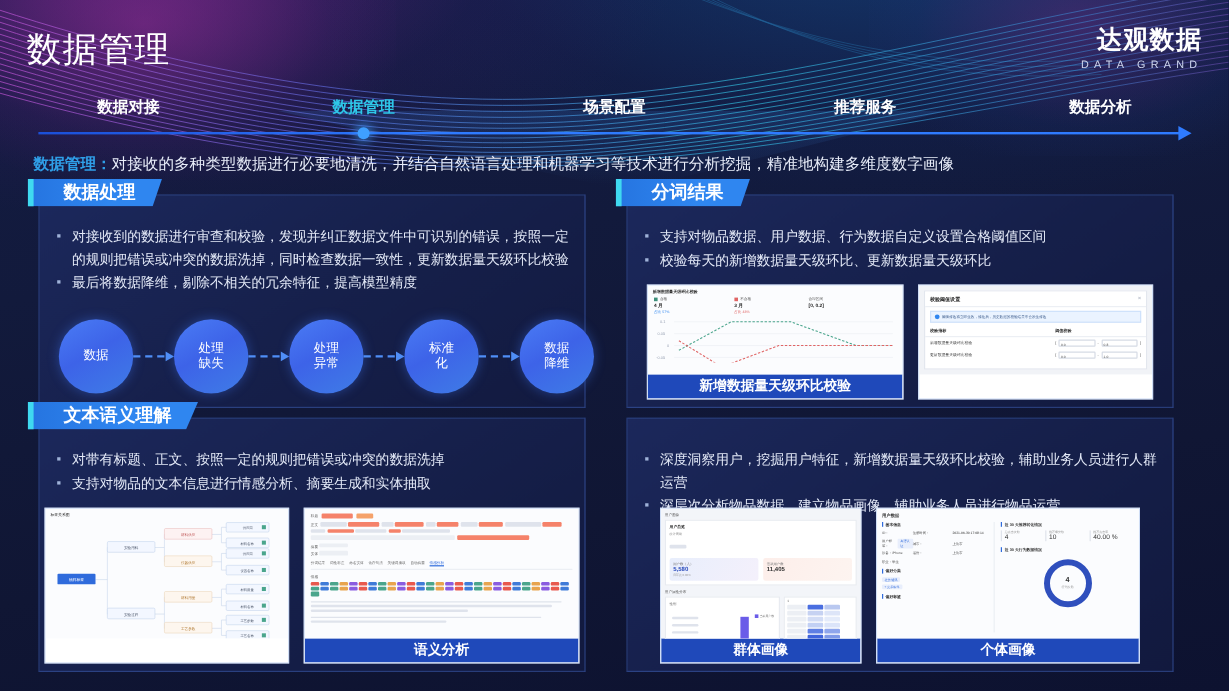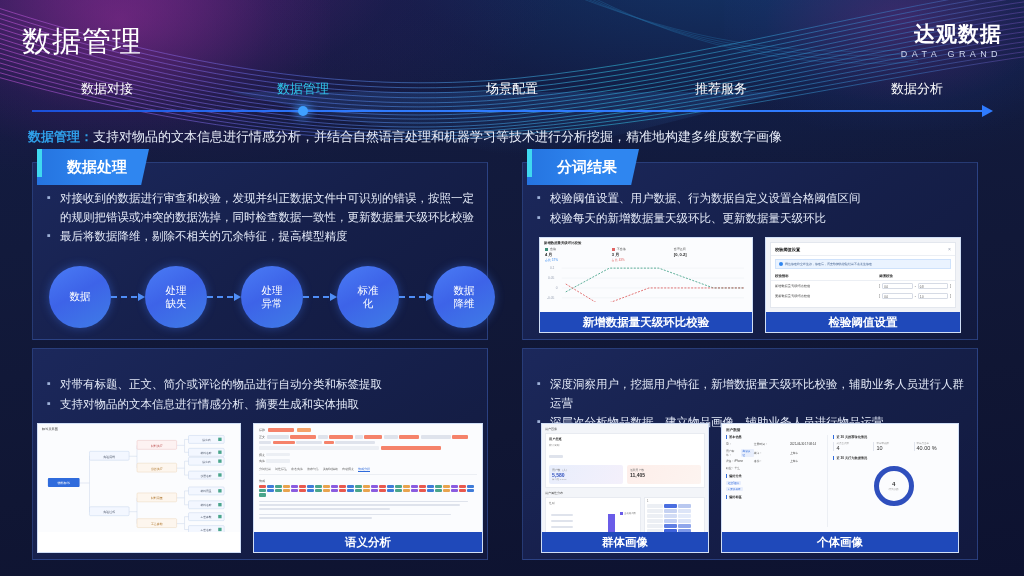--- a/index.html
+++ b/index.html
@@ -41,21 +41,21 @@
     position: absolute; left: 22px; top: 22px;
     font-size: 29px; font-weight: 400; color: #ffffff; letter-spacing: 1px;
   }
   .logo { position: absolute; right: 22px; top: 22px; text-align: right; }
   .logo-cn { font-size: 21px; font-weight: 700; color: #ffffff; letter-spacing: 1px; line-height: 1.12; }
   .logo-en { font-size: 9px; color: #cfd8ef; letter-spacing: 4.4px; margin-top: 3px; }
   
   .nav { position: absolute; left: 0; top: 80px; width: 1024px; height: 40px; }
   .nav-item {
     position: absolute; top: 0; transform: translateX(-50%);
-    font-size: 13px; font-weight: 400; color: #ffffff; white-space: nowrap;
+    font-size: 13px; font-weight: 700; color: #ffffff; white-space: nowrap;
   }
   .nav-item.active { color: #2ec7e8; }
   .nav-line {
     position: absolute; left: 32px; top: 30px; width: 952px; height: 2px;
     background: linear-gradient(to right, #1b4fd8 0%, #2f7bff 35%, #2f7bff 70%, #2f7bff 100%);
   }
   .nav-arrow {
     position: absolute; left: 982px; top: 25px;
     width: 0; height: 0;
     border-left: 11px solid #2f7bff;
@@ -74,26 +74,25 @@
   .panel {
     position: absolute;
     background: linear-gradient(145deg, rgba(29,42,96,0.88) 0%, rgba(22,32,76,0.88) 55%, rgba(18,26,64,0.88) 100%);
     border: 1px solid rgba(70,110,200,0.38);
   }
   .p-tl { left: 32px;  top: 162px; width: 456px; height: 178px; }
   .p-tr { left: 522px; top: 162px; width: 456px; height: 178px; }
   .p-bl { left: 32px;  top: 348px; width: 456px; height: 212px; }
   .p-br { left: 522px; top: 348px; width: 456px; height: 212px; }
   .sec-head {
-    position: absolute; left: -10px; top: -14px; height: 36px;
+    position: absolute; left: -10px; top: -14px; height: 23px;
     display: flex; align-items: center;
     padding: 0 22px 0 12px;
     background: linear-gradient(to right, #2574e0 0%, #2f86f0 60%, #2f86f0 100%);
     clip-path: polygon(0 0, 100% 0, 93% 100%, 0% 100%);
-    margin-left: 14px;
   }
   .sec-head .bar {
     position: absolute; left: 0; top: 0; width: 5px; height: 28px; background: #3fd9f0;
   }
   .sec-head .txt { font-size: 15px; font-weight: 700; color: #ffffff; margin-left: 18px; white-space: nowrap; }
   .bullets { position: absolute; left: 14px; top: 26px; right: 12px; }
   .bullet { display: flex; font-size: 11.5px; color: #e4eaf8; line-height: 1.62; margin-bottom: 1px; }
   .bullet .dot { flex: 0 0 13px; color: #9fb2d8; font-size: 11px; }
   .bullet .txt { flex: 1; }
   
@@ -198,21 +197,21 @@
     <div class="nav-item active" style="left:303px">数据管理</div>
     <div class="nav-item" style="left:512px">场景配置</div>
     <div class="nav-item" style="left:721px">推荐服务</div>
     <div class="nav-item" style="left:917px">数据分析</div>
     <div class="nav-line"></div>
     <div class="nav-arrow"></div>
     <div class="nav-dot" style="left:303px"></div>
   </div>
 
   <div class="subtitle">
-    <span class="lead">数据管理：</span><span>支持对物品的文本信息进行情感分析，并结合自然语言处理和机器学习等技术进行分析挖掘，精准地构建多维度数字画像</span>
+    <span class="lead">数据管理：</span><span>对接收的多种类型数据进行必要地清洗，并结合自然语言处理和机器学习等技术进行分析挖掘，精准地构建多维度数字画像</span>
   </div>
 
   <div class="panel p-tl">
     <div class="sec-head">
       <span class="bar"></span>
       <span class="txt">数据处理</span>
     </div>
     <div class="bullets">
       <div class="bullet">
         <span class="dot">▪</span>
@@ -259,21 +258,21 @@
   </div>
 
   <div class="panel p-tr">
     <div class="sec-head">
       <span class="bar"></span>
       <span class="txt">分词结果</span>
     </div>
     <div class="bullets">
       <div class="bullet">
         <span class="dot">▪</span>
-        <span class="txt">校验阈值设置、用户数据、行为数据自定义设置合格阈值区间</span>
+        <span class="txt">支持对物品数据、用户数据、行为数据自定义设置合格阈值区间</span>
       </div>
       <div class="bullet">
         <span class="dot">▪</span>
         <span class="txt">校验每天的新增数据量天级环比、更新数据量天级环比</span>
       </div>
     </div>
 
     <div class="thumbs">
 
       <div class="thumb" style="width:214px">
@@ -353,30 +352,33 @@
               <span style="flex:1;display:flex;align-items:center;gap:2px">
                 <span style="font-size:3px">[</span>
                 <span class="inp" style="flex:1;font-size:2.8px;padding-left:1px;line-height:6px;color:#555">0.0</span>
                 <span style="font-size:3px">-</span>
                 <span class="inp" style="flex:1;font-size:2.8px;padding-left:1px;line-height:6px;color:#555">1.0</span>
                 <span style="font-size:3px">]</span>
               </span>
             </div>
           </div>
         </div>
-        <div class="cap">检验阈值设置</div>
       </div>
     </div>
   </div>
 
   <div class="panel p-bl">
+    <div class="sec-head">
+      <span class="bar"></span>
+      <span class="txt">文本语义理解</span>
+    </div>
     <div class="bullets">
       <div class="bullet">
         <span class="dot">▪</span>
-        <span class="txt">对带有标题、正文、简介或评论的物品进行自动分类和标签提取</span>
+        <span class="txt">对带有标题、正文、按照一定的规则把错误或冲突的数据洗掉</span>
       </div>
       <div class="bullet">
         <span class="dot">▪</span>
         <span class="txt">支持对物品的文本信息进行情感分析、摘要生成和实体抽取</span>
       </div>
     </div>
 
     <div class="thumbs" style="bottom:6px">
 
       <div class="thumb" style="width:204px">
@@ -630,21 +632,21 @@
                   <span class="tag" style="width:16px;background:#eceff4;height:4px"></span>
                   <span class="tag" style="width:13px;background:#3f63dc;height:4px"></span>
                   <span class="tag" style="width:13px;background:#7f99e8;height:4px"></span>
                 </div>
             </div>
           </div>
         </div>
         <div class="cap">群体画像</div>
       </div>
 
-      <div class="thumb" style="width:238px">
+      <div class="thumb" style="width:220px">
         <div class="shot" style="height:108px;padding:4px">
           <div style="font-size:3.6px;font-weight:700;color:#333;margin-bottom:3px">用户数据</div>
           <div style="display:flex;gap:5px;height:92px">
 
             <div style="flex:1.05;border-right:1px solid #eceff4;padding-right:4px">
               <div style="font-size:3.2px;font-weight:700;color:#333;border-left:1.5px solid #2f6bdc;padding-left:2px;margin-bottom:3px">基本信息</div>
               <div style="display:flex;margin-bottom:2.5px;font-size:2.8px;color:#555">
                 <span style="flex:1">ID：</span>
                 <span style="flex:1.3">注册时间：</span>
                 <span style="flex:1.2;color:#333">2021-06-30 17:08:14</span>

